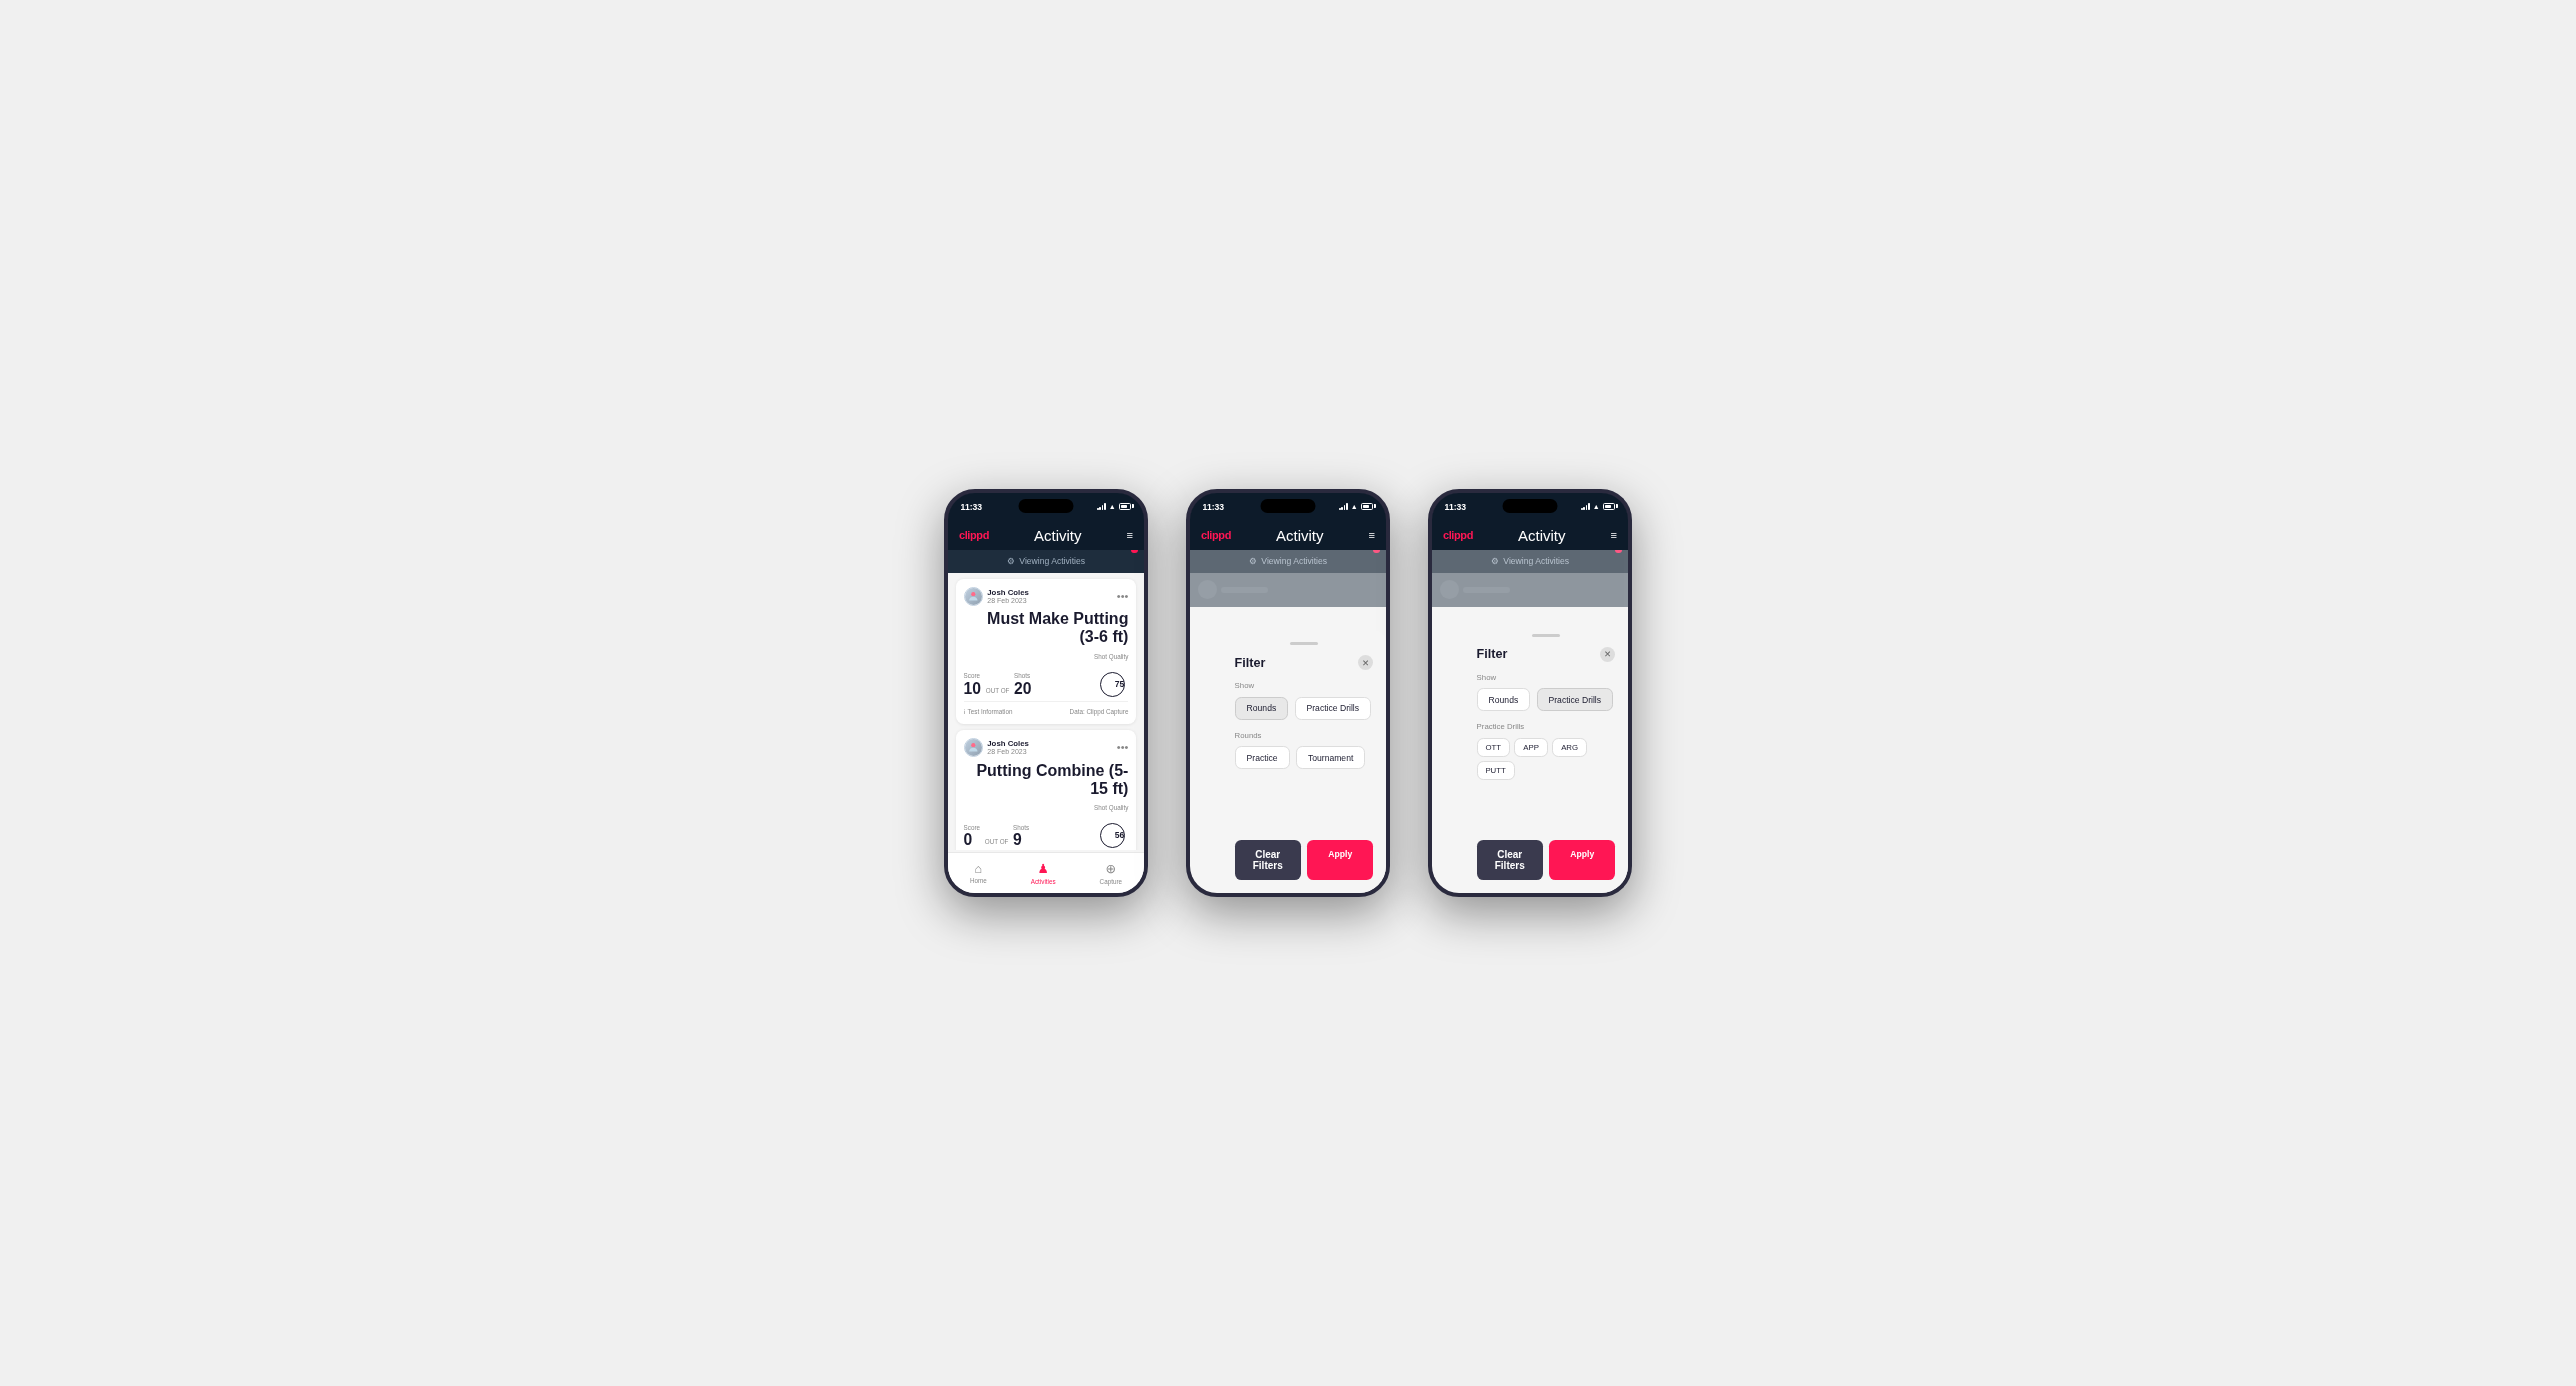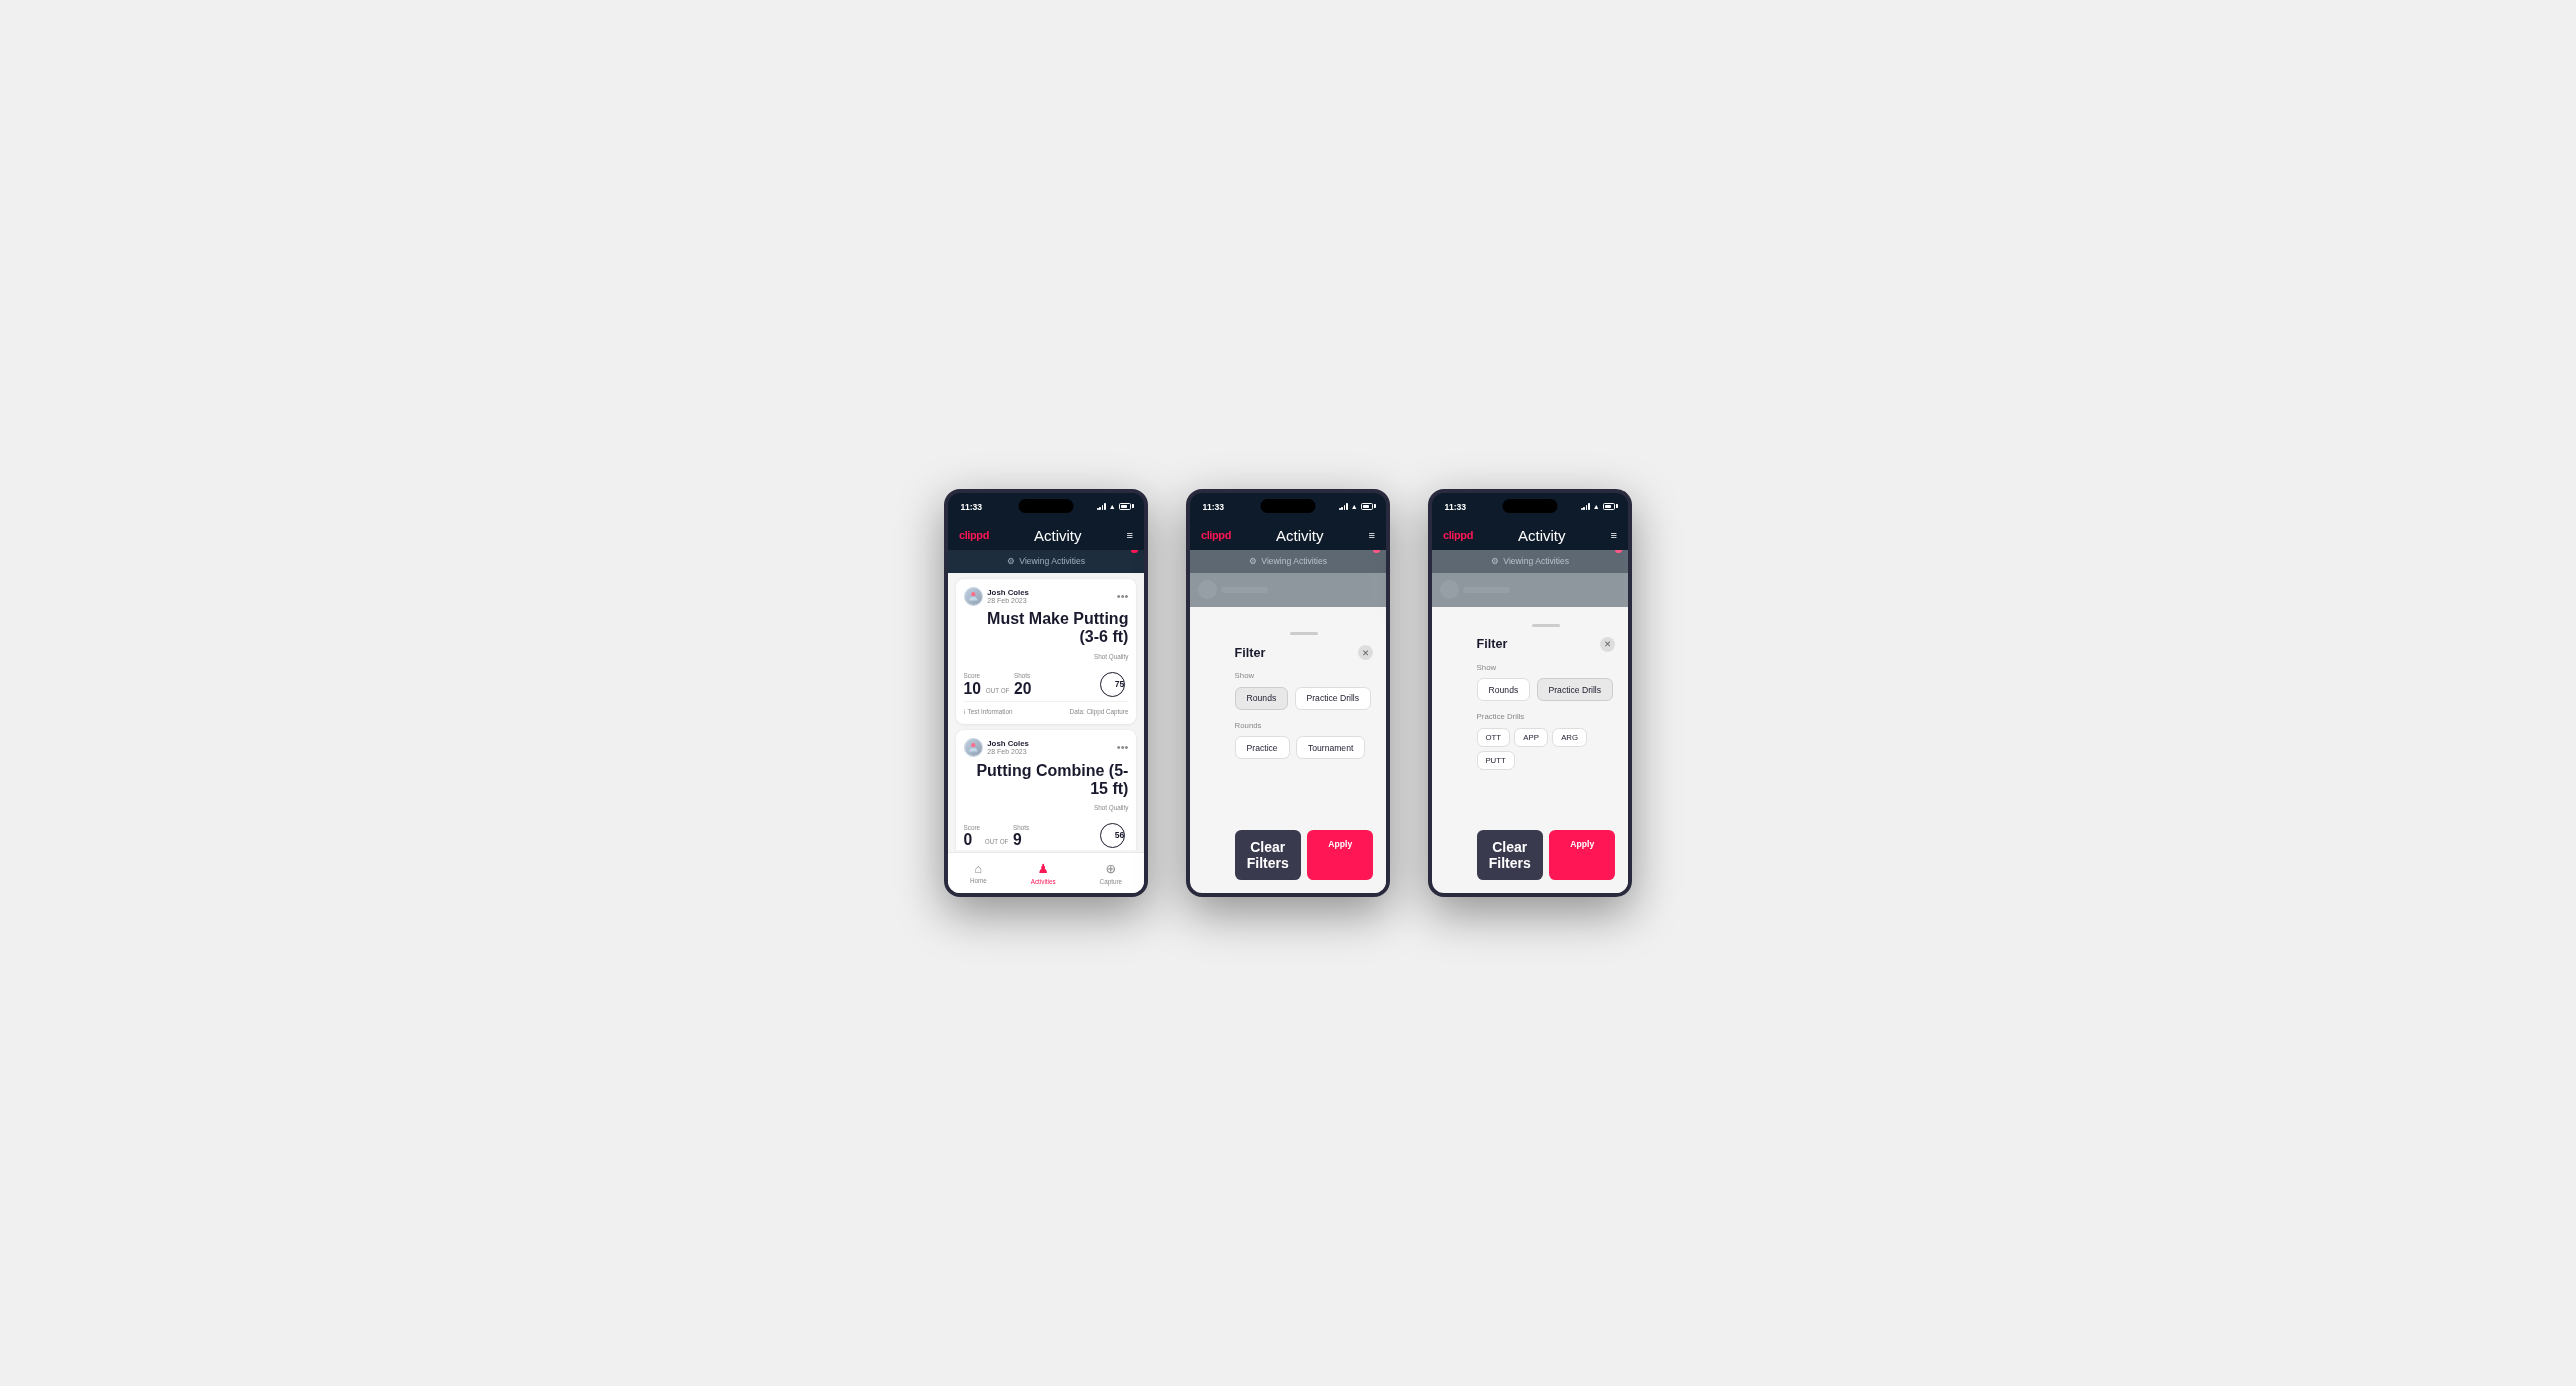--- a/index.html
+++ b/index.html
@@ -21,21 +21,21 @@
     .phone-wrapper {
       display: flex;
       flex-direction: column;
       align-items: center;
     }
     
     .phone {
       width: 204px;
       height: 408px;
       background: #1a1a2e;
-      border-radius: 16px;
+      border-radius: 31px;
       border: 4.7px solid #2a2a3e;
       position: relative;
       overflow: hidden;
       box-shadow: 0 15.7px 47px rgba(0,0,0,0.4), inset 0 0 0 0.8px #3a3a4e;
     }
     
     .dynamic-island {
       position: absolute;
       top: 6.3px;
       left: 50%;
@@ -395,21 +395,21 @@
       display: flex;
       gap: 6.3px;
       margin-top: 12.6px;
     }
     .clear-filters-btn {
       flex: 1;
       padding: 9.4px;
       background: #3a3a4e;
       border-radius: 6.3px;
       color: #fff;
-      font-size: 14px;
+      font-size: 10px;
       font-weight: 600;
       text-align: center;
     }
     .apply-btn {
       flex: 1;
       padding: 9.4px;
       background: #ff1654;
       border-radius: 6.3px;
       color: #fff;
       font-size: 8.6px;

